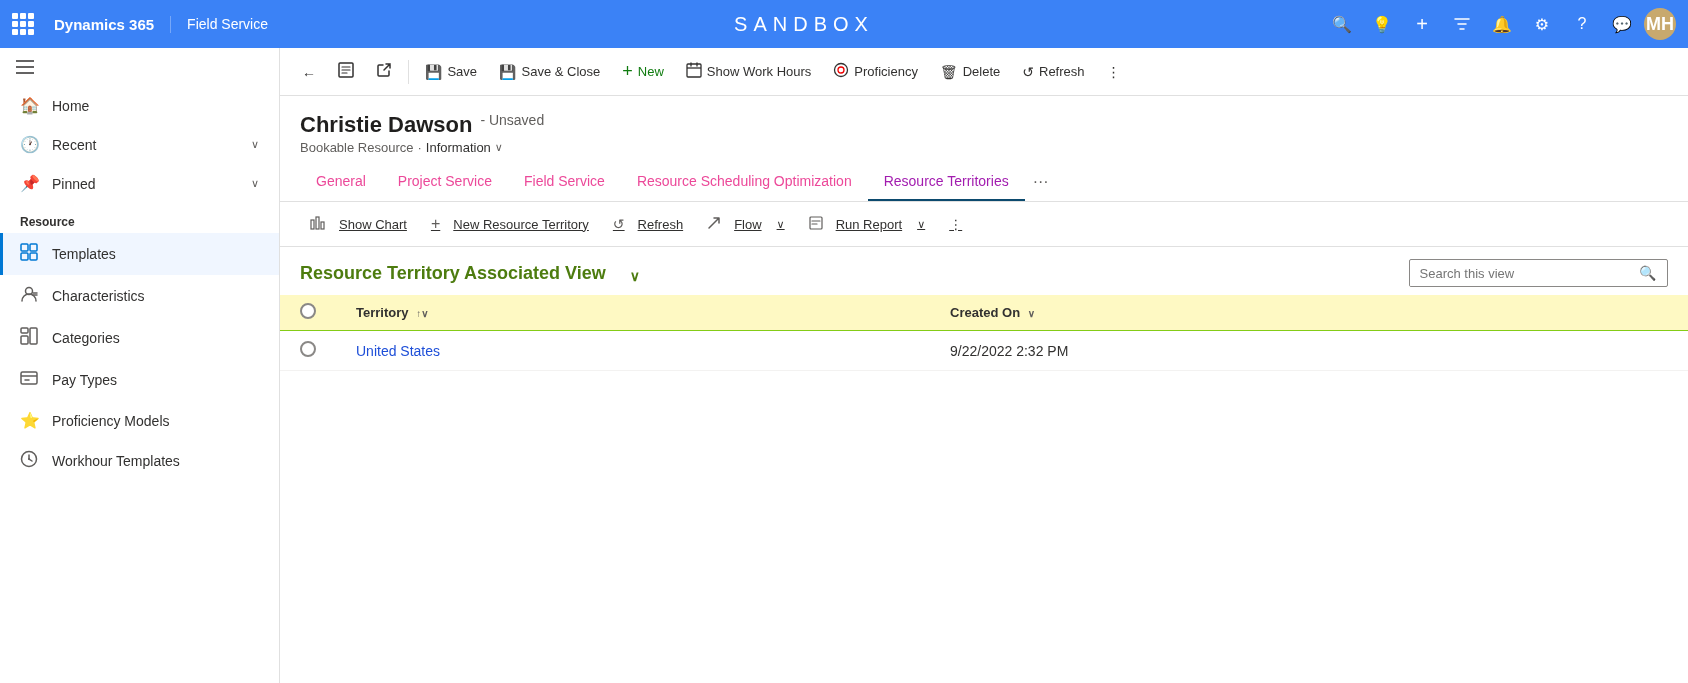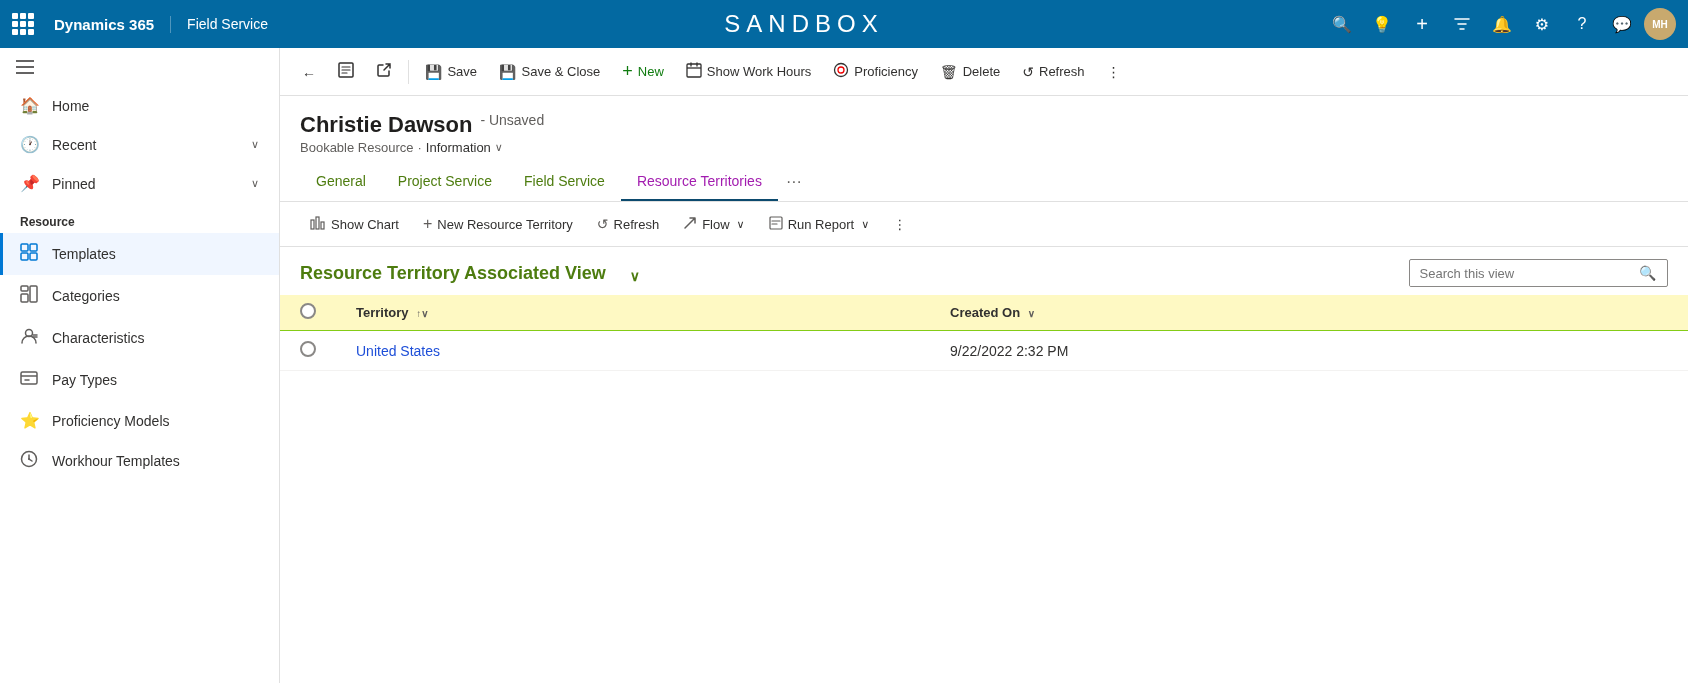--- a/index.html
+++ b/index.html
@@ -1,42 +1,42 @@
 <!DOCTYPE html>
 <html><head>
   <meta charset="utf-8">
   <style>
     * { box-sizing: border-box; margin: 0; padding: 0; }
     body { font-family: 'Segoe UI', sans-serif; font-size: 14px; background: #f3f2f1; height: 683px; overflow: hidden; }
 
     
     .top-nav {
-      background: #0369a1;
+      background: #3b82f6;
       color: white;
       height: 48px;
       display: flex;
       align-items: center;
       padding: 0 12px;
       gap: 0;
     }
     .top-nav-grid { display: flex; align-items: center; gap: 4px; padding-right: 12px; cursor: pointer; }
     .grid-icon { display: grid; grid-template-columns: repeat(3,6px); grid-template-rows: repeat(3,6px); gap: 2px; }
     .grid-dot { background: white; border-radius: 1px; width: 6px; height: 6px; }
     .top-nav-brand { color: white; font-size: 15px; font-weight: 600; padding: 0 16px 0 8px; border-right: 1px solid rgba(255,255,255,0.3); cursor: pointer; }
     .top-nav-app { color: white; font-size: 14px; padding: 0 16px; }
-    .top-nav-title { flex: 1; text-align: center; color: white; font-size: 24px; font-weight: 300; letter-spacing: 6px; }
+    .top-nav-title { flex: 1; text-align: center; color: white; font-size: 20px; font-weight: 300; letter-spacing: 6px; }
     .top-nav-icons { display: flex; align-items: center; gap: 4px; }
     .nav-icon-btn {
       color: white; background: none; border: none; cursor: pointer;
       width: 36px; height: 36px; display: flex; align-items: center; justify-content: center;
       font-size: 16px; border-radius: 2px;
     }
     .avatar-btn {
       width: 32px; height: 32px; border-radius: 50%; background: #c8a96e;
-      color: white; font-weight: 600; font-size: 10px; border: none; cursor: pointer;
+      color: white; font-weight: 600; font-size: 18px; border: none; cursor: pointer;
       display: flex; align-items: center; justify-content: center;
     }
 
     
     .main-layout { display: flex; height: calc(683px - 48px); }
 
     
     .sidebar {
       width: 280px; min-width: 280px; background: white;
       border-right: 1px solid #e0e0e0;
@@ -95,36 +95,36 @@
     .record-subtitle { font-size: 13px; color: #605e5c; margin-top: 2px; display: flex; align-items: center; gap: 4px; }
     .record-subtitle .dot { color: #605e5c; }
 
     
     .tabs-bar {
       display: flex; align-items: center; gap: 0;
       padding: 0 20px; background: white;
       border-bottom: 1px solid #e0e0e0; margin-top: 8px;
     }
     .tab-item {
-      padding: 10px 16px; cursor: pointer; color: #4d7c0f;
+      padding: 10px 16px; cursor: pointer; color: #ec4899;
       font-size: 14px; border-bottom: 2px solid transparent;
       white-space: nowrap;
     }
     .tab-item.active { color: #a21caf; border-bottom: 2px solid #0c4a6e; font-weight: 400; }
     .tabs-more { padding: 10px 8px; cursor: pointer; color: #605e5c; font-size: 16px; }
 
     
     .subgrid-toolbar {
       display: flex; align-items: center; gap: 4px;
       padding: 8px 20px; background: white; border-bottom: 1px solid #e0e0e0;
     }
     .sg-btn {
-      display: flex; align-items: center; gap: 5px;
+      display: flex; align-items: center; gap: 13px;
       padding: 5px 10px; border: none; background: none;
-      cursor: pointer; color: #323130; font-size: 13px; border-radius: 2px;
+      cursor: pointer; color: #323130; font-size: 13px; border-radius: 2px; text-decoration: underline;
     }
     .sg-icon { font-size: 14px; color: #605e5c; }
 
     
     .subgrid-header {
       display: flex; align-items: center; justify-content: space-between;
       padding: 12px 20px 8px 20px; background: white;
     }
     .subgrid-title {
       font-size: 18px; font-weight: 600; color: #4d7c0f;
@@ -233,36 +233,36 @@
           <rect x="10" y="1" width="7" height="7" rx="1" stroke="#0078d4" stroke-width="1.5" fill="none"></rect>
           <rect x="1" y="10" width="7" height="7" rx="1" stroke="#0078d4" stroke-width="1.5" fill="none"></rect>
           <rect x="10" y="10" width="7" height="7" rx="1" stroke="#0078d4" stroke-width="1.5" fill="none"></rect>
         </svg>
       </span>
       <span>Templates</span>
     </a>
     <a class="sidebar-nav-item">
       <span class="item-icon">
         <svg width="18" height="18" viewBox="0 0 18 18" fill="none">
+          <circle cx="9" cy="6" r="3.5" stroke="#605e5c" stroke-width="1.5"></circle>
+          <path d="M2 16c0-3.866 3.134-7 7-7s7 3.134 7 7" stroke="#605e5c" stroke-width="1.5" stroke-linecap="round"></path>
+          <path d="M13 8h4M13 10h4" stroke="#605e5c" stroke-width="1.5" stroke-linecap="round"></path>
+        </svg>
+      </span>
+      <span>Characteristics</span>
+    </a>
+    <a class="sidebar-nav-item">
+      <span class="item-icon">
+        <svg width="18" height="18" viewBox="0 0 18 18" fill="none">
           <rect x="1" y="9" width="7" height="8" rx="1" stroke="#605e5c" stroke-width="1.5"></rect>
           <rect x="10" y="1" width="7" height="16" rx="1" stroke="#605e5c" stroke-width="1.5"></rect>
           <rect x="1" y="1" width="7" height="5" rx="1" stroke="#605e5c" stroke-width="1.5"></rect>
         </svg>
       </span>
       <span>Categories</span>
-    </a>
-    <a class="sidebar-nav-item">
-      <span class="item-icon">
-        <svg width="18" height="18" viewBox="0 0 18 18" fill="none">
-          <circle cx="9" cy="6" r="3.5" stroke="#605e5c" stroke-width="1.5"></circle>
-          <path d="M2 16c0-3.866 3.134-7 7-7s7 3.134 7 7" stroke="#605e5c" stroke-width="1.5" stroke-linecap="round"></path>
-          <path d="M13 8h4M13 10h4" stroke="#605e5c" stroke-width="1.5" stroke-linecap="round"></path>
-        </svg>
-      </span>
-      <span>Characteristics</span>
     </a>
     <a class="sidebar-nav-item">
       <span class="item-icon">
         <svg width="18" height="18" viewBox="0 0 18 18" fill="none">
           <rect x="1" y="3" width="16" height="12" rx="1.5" stroke="#605e5c" stroke-width="1.5"></rect>
           <path d="M1 7h16" stroke="#605e5c" stroke-width="1.5"></path>
           <path d="M5 11h4" stroke="#605e5c" stroke-width="1.5" stroke-linecap="round"></path>
         </svg>
       </span>
       <span>Pay Types</span>
@@ -360,20 +360,21 @@
         <span class="dot">·</span>
         <span style="cursor: default; color: rgb(50, 49, 48); display: flex; align-items: center; gap: 3px;">Information</span>
         <span style="color:#605e5c;font-size:11px;">∨</span>
       </div>
     </div>
 
     <div class="tabs-bar">
       <div class="tab-item">General</div>
       <div class="tab-item">Project Service</div>
       <div class="tab-item">Field Service</div>
+      <div class="tab-item">Resource Scheduling Optimization</div>
       <div class="tab-item active">Resource Territories</div>
       <div class="tabs-more">···</div>
     </div>
 
     <div class="subgrid-toolbar">
       <button class="sg-btn">
         <span class="sg-icon">
           <svg width="16" height="14" viewBox="0 0 16 14" fill="none">
             <rect x="1" y="4" width="3" height="9" stroke="#605e5c" stroke-width="1.2"></rect>
             <rect x="6" y="1" width="3" height="12" stroke="#605e5c" stroke-width="1.2"></rect>

